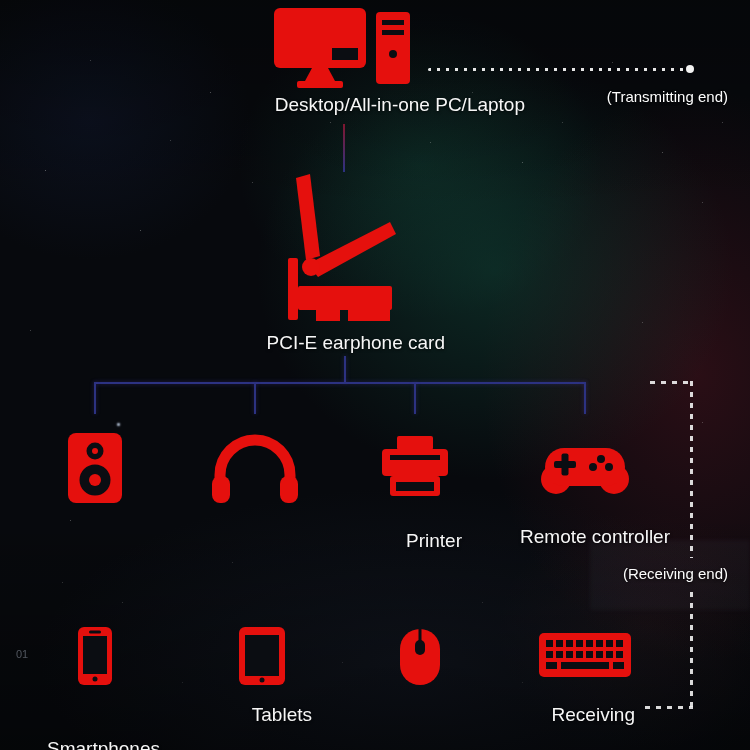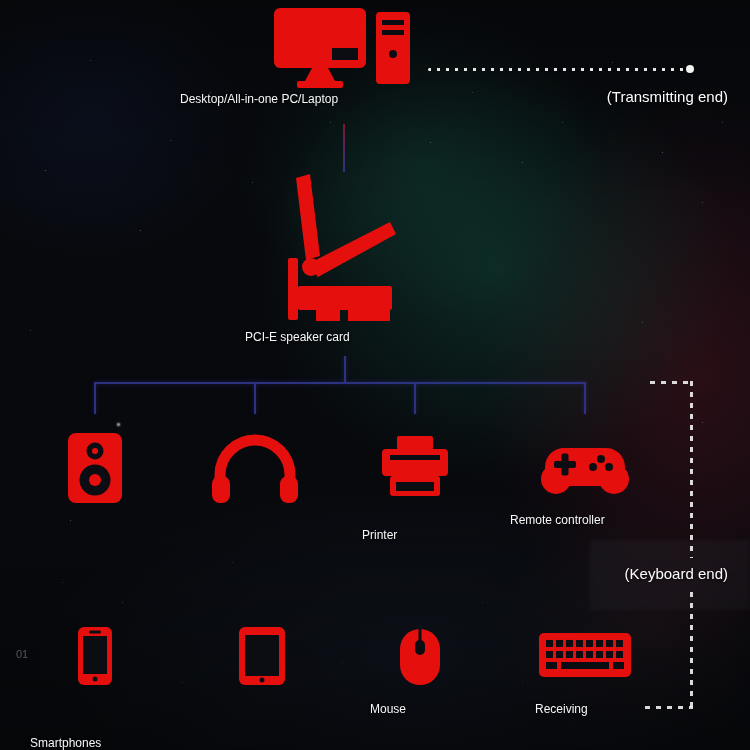--- a/index.html
+++ b/index.html
@@ -12,21 +12,21 @@
       radial-gradient(300px 400px at 93% 50%, rgba(110,24,38,0.34), transparent 72%),
       radial-gradient(230px 200px at 12% 16%, rgba(25,40,82,0.25), transparent 70%),
       radial-gradient(520px 240px at 55% 88%, rgba(36,46,66,0.28), transparent 72%),
       radial-gradient(210px 170px at 86% 84%, rgba(70,34,34,0.22), transparent 70%),
       #07090d;
   }
   .vignette{position:absolute;inset:0;pointer-events:none;
     background:linear-gradient(180deg,rgba(0,0,0,.28),transparent 28%,transparent 68%,rgba(0,0,0,.38));}
   .abs{position:absolute;}
   .icon{color:#e5100d;line-height:0;}
-  .label{font-size:12px;line-height:1.32;text-align:left;color:#f7f7f7;
+  .label{font-size:19px;line-height:1.32;text-align:right;color:#f7f7f7;
     text-shadow:0 1px 3px rgba(0,0,0,.7);}
   .note{font-size:15px;color:#fdfdfd;text-shadow:0 1px 3px rgba(0,0,0,.7);}
   .tree{background:#2c3282;box-shadow:0 0 4px rgba(70,60,170,.45);}
   .v-conn{width:2px;background:linear-gradient(180deg,#80172f,#2c3282);}
   .dot-h{height:3px;border-radius:2px;
     background-image:repeating-linear-gradient(90deg,rgba(243,243,243,.95) 0 3px,transparent 3px 9px);}
   .dash-h{height:3px;
     background-image:repeating-linear-gradient(90deg,rgba(240,240,240,.9) 0 5px,transparent 5px 11px);}
   .dash-v{width:3px;
     background-image:repeating-linear-gradient(180deg,rgba(240,240,240,.9) 0 5px,transparent 5px 11px);}
@@ -83,21 +83,21 @@
     <svg viewBox="0 0 115 152" width="115" height="152">
       <polygon points="8,6 22,2 32,84 18,88" fill="currentColor"></polygon>
       <polygon points="20,92 102,50 108,62 30,105" fill="currentColor"></polygon>
       <circle cx="23" cy="95" r="9" fill="currentColor"></circle>
       <rect x="0" y="86" width="10" height="62" rx="2" fill="currentColor"></rect>
       <rect x="10" y="114" width="94" height="24" rx="2" fill="currentColor"></rect>
       <rect x="28" y="138" width="24" height="11" fill="currentColor"></rect>
       <rect x="60" y="138" width="42" height="11" fill="currentColor"></rect>
     </svg>
   </div>
-  <div class="label abs" style="left:245px;top:330px;width:200px">PCI-E speaker card</div>
+  <div class="label abs" style="left:245px;top:330px;width:200px">PCI-E earphone card</div>
 
   <div class="tree abs" style="left:344px;top:356px;width:2px;height:27px"></div>
   <div class="tree abs" style="left:94px;top:382px;width:492px;height:2px"></div>
   <div class="tree abs" style="left:94px;top:382px;width:2px;height:32px"></div>
   <div class="tree abs" style="left:254px;top:382px;width:2px;height:32px"></div>
   <div class="tree abs" style="left:414px;top:382px;width:2px;height:32px"></div>
   <div class="tree abs" style="left:584px;top:382px;width:2px;height:32px"></div>
 
   <div class="icon abs" style="left:67px;top:432px">
     <svg viewBox="0 0 56 72" width="56" height="72">
@@ -133,54 +133,54 @@
       <circle cx="15" cy="41" r="15" fill="currentColor"></circle>
       <circle cx="73" cy="41" r="15" fill="currentColor"></circle>
       <rect x="4" y="10" width="80" height="38" rx="19" fill="currentColor"></rect>
       <rect x="13" y="23" width="22" height="7" rx="2" fill="#0b0d12"></rect>
       <rect x="20.5" y="15.5" width="7" height="22" rx="2" fill="#0b0d12"></rect>
       <circle cx="60" cy="21" r="4" fill="#0b0d12"></circle>
       <circle cx="52" cy="29" r="4" fill="#0b0d12"></circle>
       <circle cx="68" cy="29" r="4" fill="#0b0d12"></circle>
     </svg>
   </div>
-  <div class="label abs" style="left:510px;top:513px;width:160px">Remote controller</div>
+  <div class="label abs" style="left:510px;top:524px;width:160px">Remote controller</div>
 
   <div class="dash-h abs" style="left:650px;top:381px;width:42px"></div>
   <div class="dash-v abs" style="left:690px;top:381px;height:177px"></div>
-  <div class="note abs" style="right:22px;top:565px">(Keyboard end)</div>
+  <div class="note abs" style="right:22px;top:565px">(Receiving end)</div>
   <div class="dash-v abs" style="left:690px;top:592px;height:116px"></div>
   <div class="dash-h abs" style="left:645px;top:706px;width:48px"></div>
 
   <div class="icon abs" style="left:77px;top:626px">
     <svg viewBox="0 0 36 60" width="36" height="60">
       <rect x="1" y="1" width="34" height="58" rx="6" fill="currentColor"></rect>
       <rect x="6" y="10" width="24" height="38" fill="#0b0d12"></rect>
       <rect x="12" y="4.5" width="12" height="3" rx="1.5" fill="#0b0d12"></rect>
       <circle cx="18" cy="53" r="2.5" fill="#0b0d12"></circle>
     </svg>
   </div>
   <div class="label abs" style="left:30px;top:736px;width:130px">Smartphones</div>
 
   <div class="icon abs" style="left:238px;top:626px">
     <svg viewBox="0 0 48 60" width="48" height="60">
       <rect x="1" y="1" width="46" height="58" rx="6" fill="currentColor"></rect>
       <rect x="7" y="9" width="34" height="41" fill="#0b0d12"></rect>
       <circle cx="24" cy="54" r="2.5" fill="#0b0d12"></circle>
     </svg>
   </div>
+  <div class="label abs" style="left:212px;top:702px;width:100px">Tablets</div>
 
   <div class="icon abs" style="left:399px;top:628px">
     <svg viewBox="0 0 42 58" width="42" height="58">
       <rect x="1" y="1" width="40" height="56" rx="20" fill="currentColor"></rect>
       <rect x="19.5" y="1" width="3" height="16" fill="#0b0d12"></rect>
       <rect x="16" y="12" width="10" height="15" rx="5" fill="#0b0d12"></rect>
     </svg>
   </div>
-  <div class="label abs" style="left:370px;top:702px;width:100px">Mouse</div>
 
   <div class="icon abs" style="left:538px;top:632px">
     <svg viewBox="0 0 94 46" width="94" height="46">
       <rect x="1" y="1" width="92" height="44" rx="5" fill="currentColor"></rect>
       <rect x="8" y="8" width="7" height="7" fill="#0b0d12"></rect>
         <rect x="18" y="8" width="7" height="7" fill="#0b0d12"></rect>
       <rect x="28" y="8" width="7" height="7" fill="#0b0d12"></rect>
         <rect x="38" y="8" width="7" height="7" fill="#0b0d12"></rect>
       <rect x="48" y="8" width="7" height="7" fill="#0b0d12"></rect>
         <rect x="58" y="8" width="7" height="7" fill="#0b0d12"></rect>

